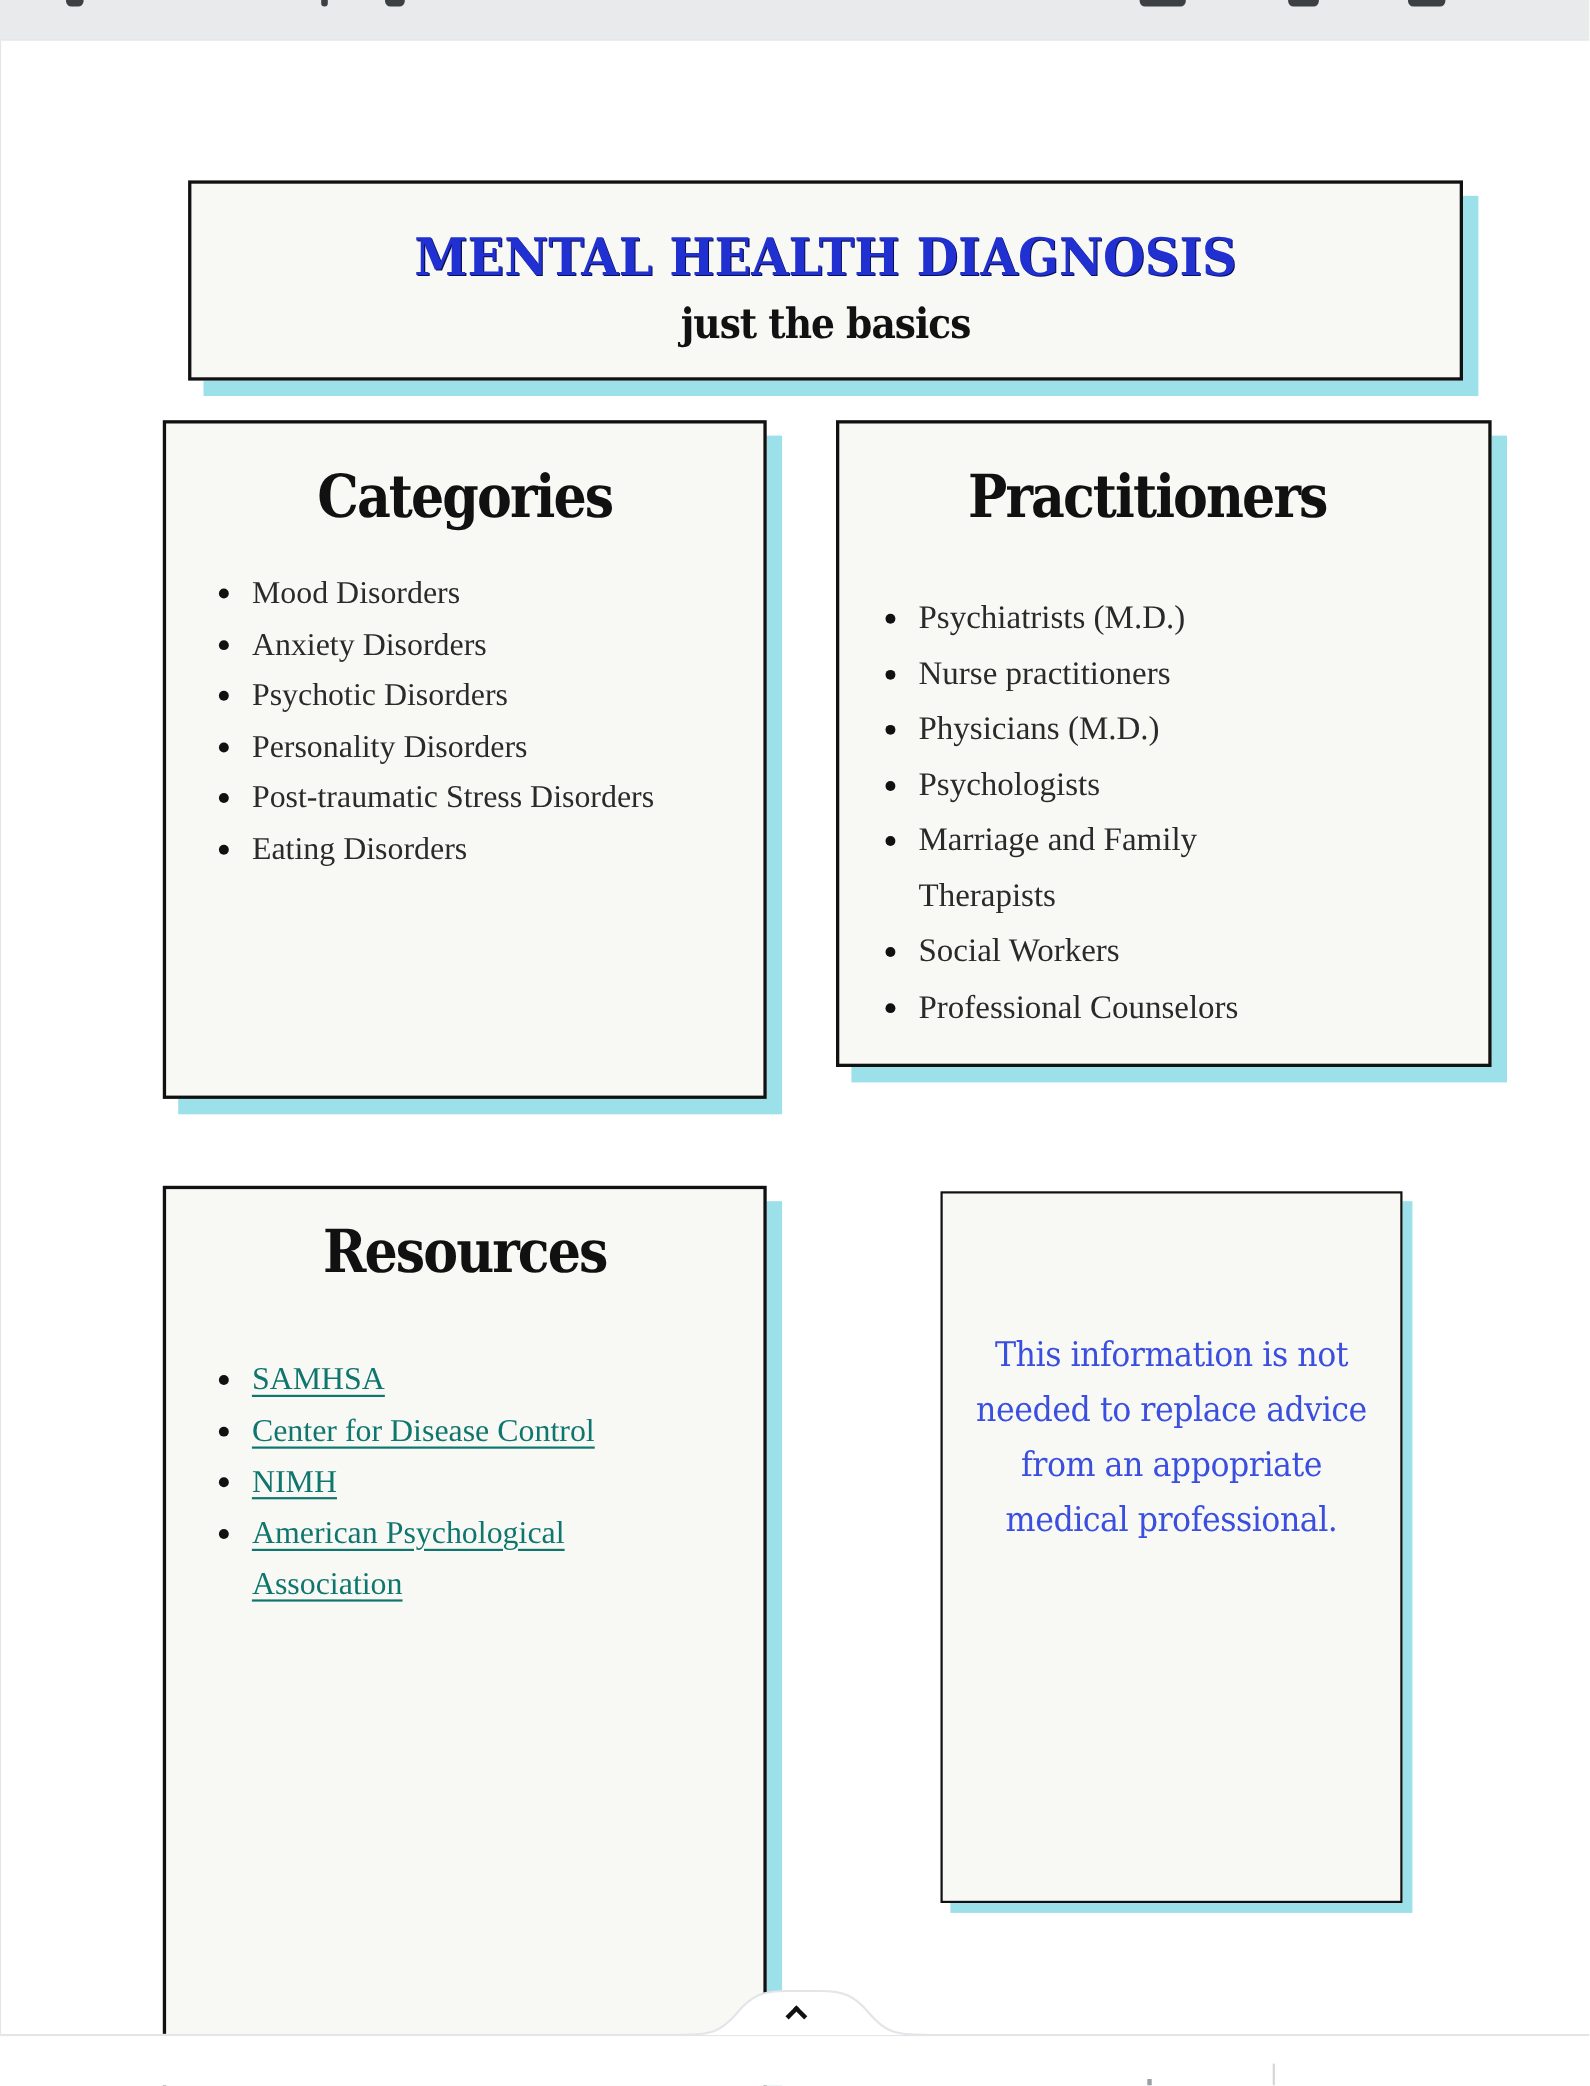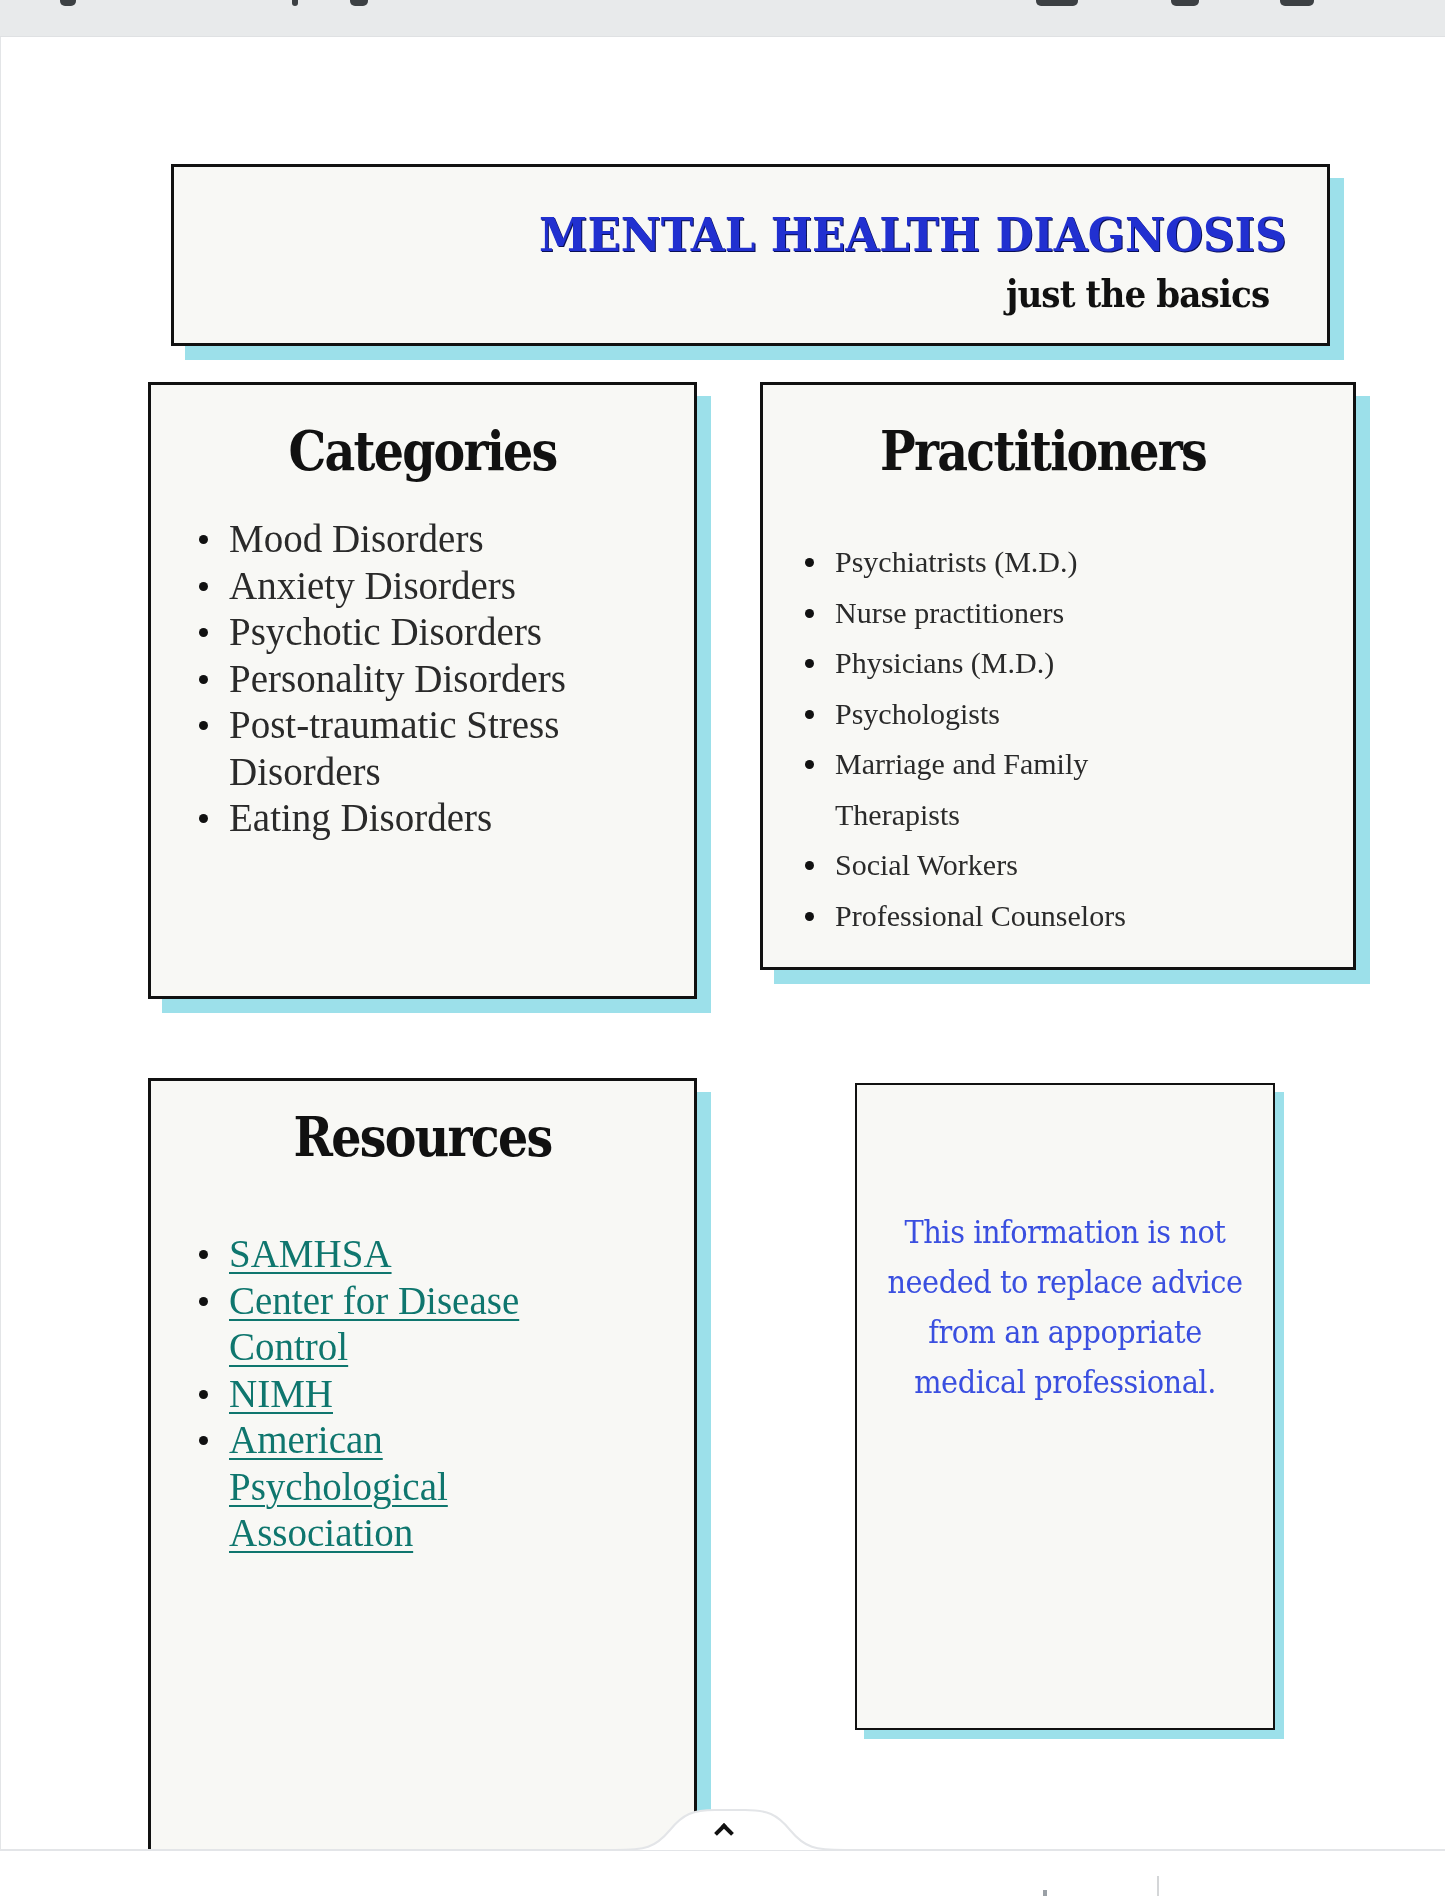--- a/index.html
+++ b/index.html
@@ -16,21 +16,21 @@
   .canvas {
     position: absolute; left: 0; top: 37px; width: 1445px; height: 1812px;
     background: #ffffff; border-left: 1px solid #e3e5e7;
   }
   .card {
     position: absolute; background: #f8f8f5;
     border: 3px solid #111;
     box-shadow: 14px 14px 0 0 #9ce0ea;
     box-sizing: border-box;
   }
-  .title-card { left: 171px; top: 164px; width: 1159px; height: 182px; text-align: right; }
+  .title-card { left: 171px; top: 164px; width: 1159px; height: 182px; text-align: center; }
   .main-title {
     position: absolute; left: 0; right: 0; top: 40px;
     font-family: "DejaVu Serif", serif; font-weight: bold;
     font-size: 47px; letter-spacing: 0px; color: #2130d0;
     text-shadow: 1px 1px 0 #0a0f55;
     transform: scaleX(0.93);
   }
   .sub-title {
     position: absolute; left: 0; right: 0; top: 104px;
     font-family: "DejaVu Serif", serif; font-weight: bold;
@@ -45,21 +45,21 @@
     position: absolute; left: 0; right: 0; text-align: center;
     font-family: "DejaVu Serif", serif; font-weight: bold;
     font-size: 54px; color: #111; letter-spacing: -2px;
     transform: scaleX(0.88);
   }
   .cat-card .card-heading { top: 34px; }
   .prac-card .card-heading { top: 34px; left: -30px; }
   .res-card .card-heading { top: 24px; }
   ul.list {
     position: absolute; margin: 0; padding: 0 0 0 90px; list-style: none;
-    font-family: "Liberation Serif", serif; font-size: 39px; color: #2a2a2a;
+    font-family: "Liberation Serif", serif; font-size: 29px; color: #2a2a2a;
   }
   ul.list li { position: relative; line-height: 46.5px; }
   ul.list li .bullet {
     position: absolute; left: -30px; top: 19px; width: 9px; height: 9px;
     border-radius: 50%; background: #111;
   }
   .cat-card ul.list { top: 131px; left: -12px; }
   .prac-card ul.list { top: 130px; left: -18px; font-size: 30px; margin-top: 22px; }
   .prac-card ul.list li { line-height: 50.5px; }
   .prac-card ul.list li .bullet { top: 21px; }

